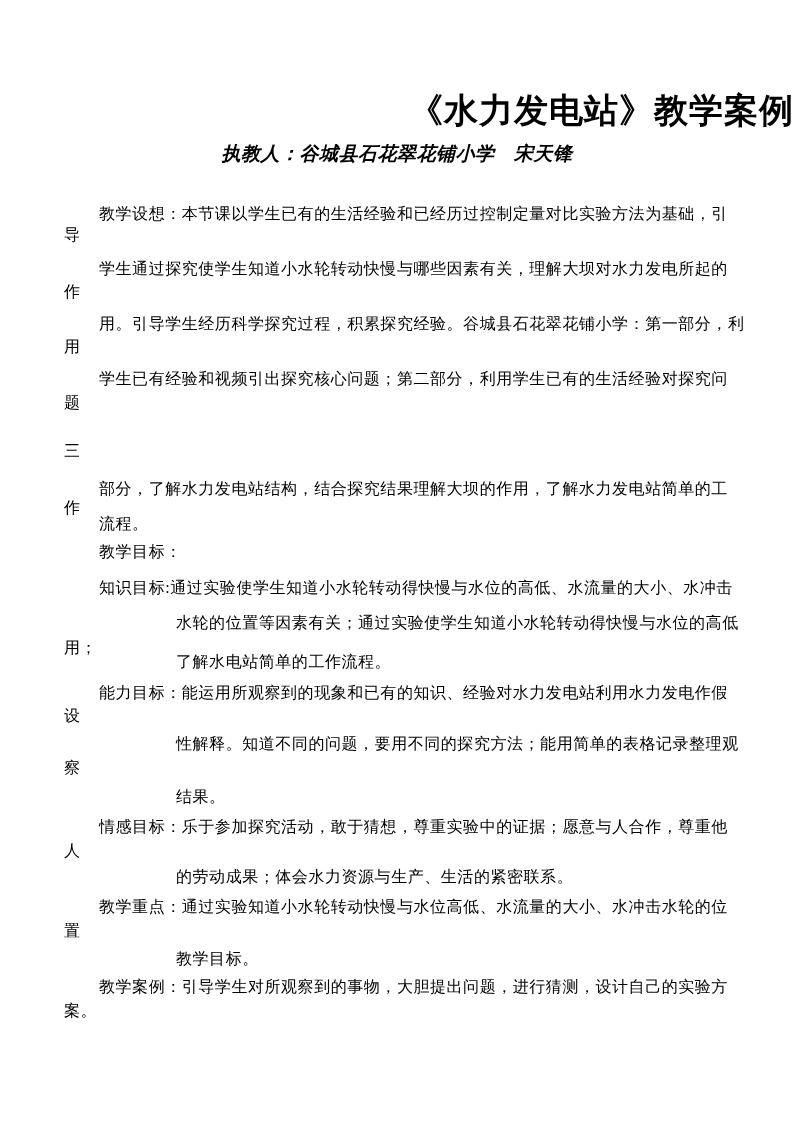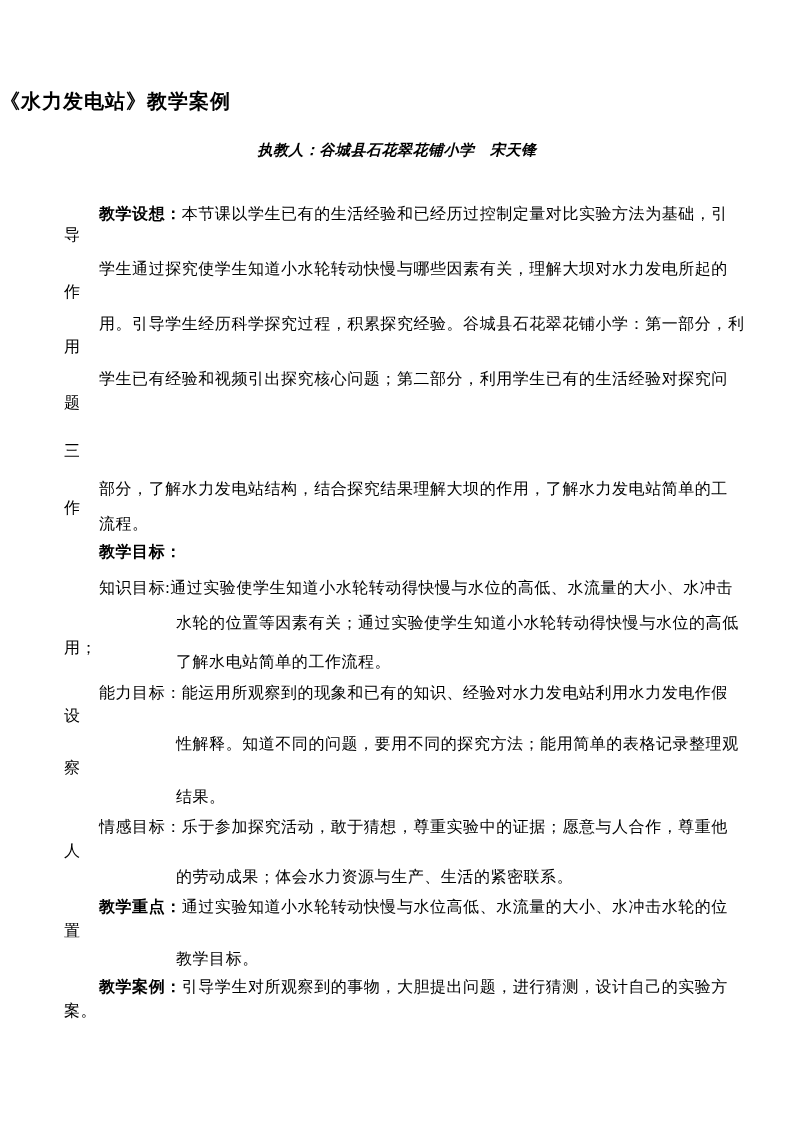--- a/index.html
+++ b/index.html
@@ -14,50 +14,50 @@
     background: #ffffff;
     font-family: "Liberation Serif", "DejaVu Serif", serif;
     color: #000000;
     overflow: hidden;
   }
   .doc-title {
     position: absolute;
     top: 88px;
     left: 0;
     width: 100%;
-    text-align: left;
-    font-size: 20px;
+    text-align: right;
+    font-size: 34px;
     font-weight: bold;
     letter-spacing: 1px;
     white-space: nowrap;
   }
   .doc-byline {
     position: absolute;
     top: 141px;
     left: 0;
     width: 100%;
     text-align: center;
-    font-size: 15px;
+    font-size: 19px;
     font-weight: bold;
     font-style: italic;
     letter-spacing: 0.5px;
     white-space: nowrap;
   }
   .ln {
     position: absolute;
     white-space: nowrap;
     font-size: 16px;
     letter-spacing: 0.55px;
     line-height: 22px;
     color: #000000;
   }
   .body    { left: 99px;  }
   .margin  { left: 64px;  }
   .indent2 { left: 176px; }
-  .lbl { font-weight: bold; }
+  .lbl { font-weight: normal; }
 </style>
 </head>
 <body>
 
 <div class="page">
 
   <div class="doc-title">《水力发电站》教学案例</div>
   <div class="doc-byline">执教人：谷城县石花翠花铺小学　宋天锋</div>
 
   <div class="ln body" style="top:203px"><b class="lbl">教学设想：</b><span>本节课以学生已有的生活经验和已经历过控制定量对比实验方法为基础，引</span></div>

